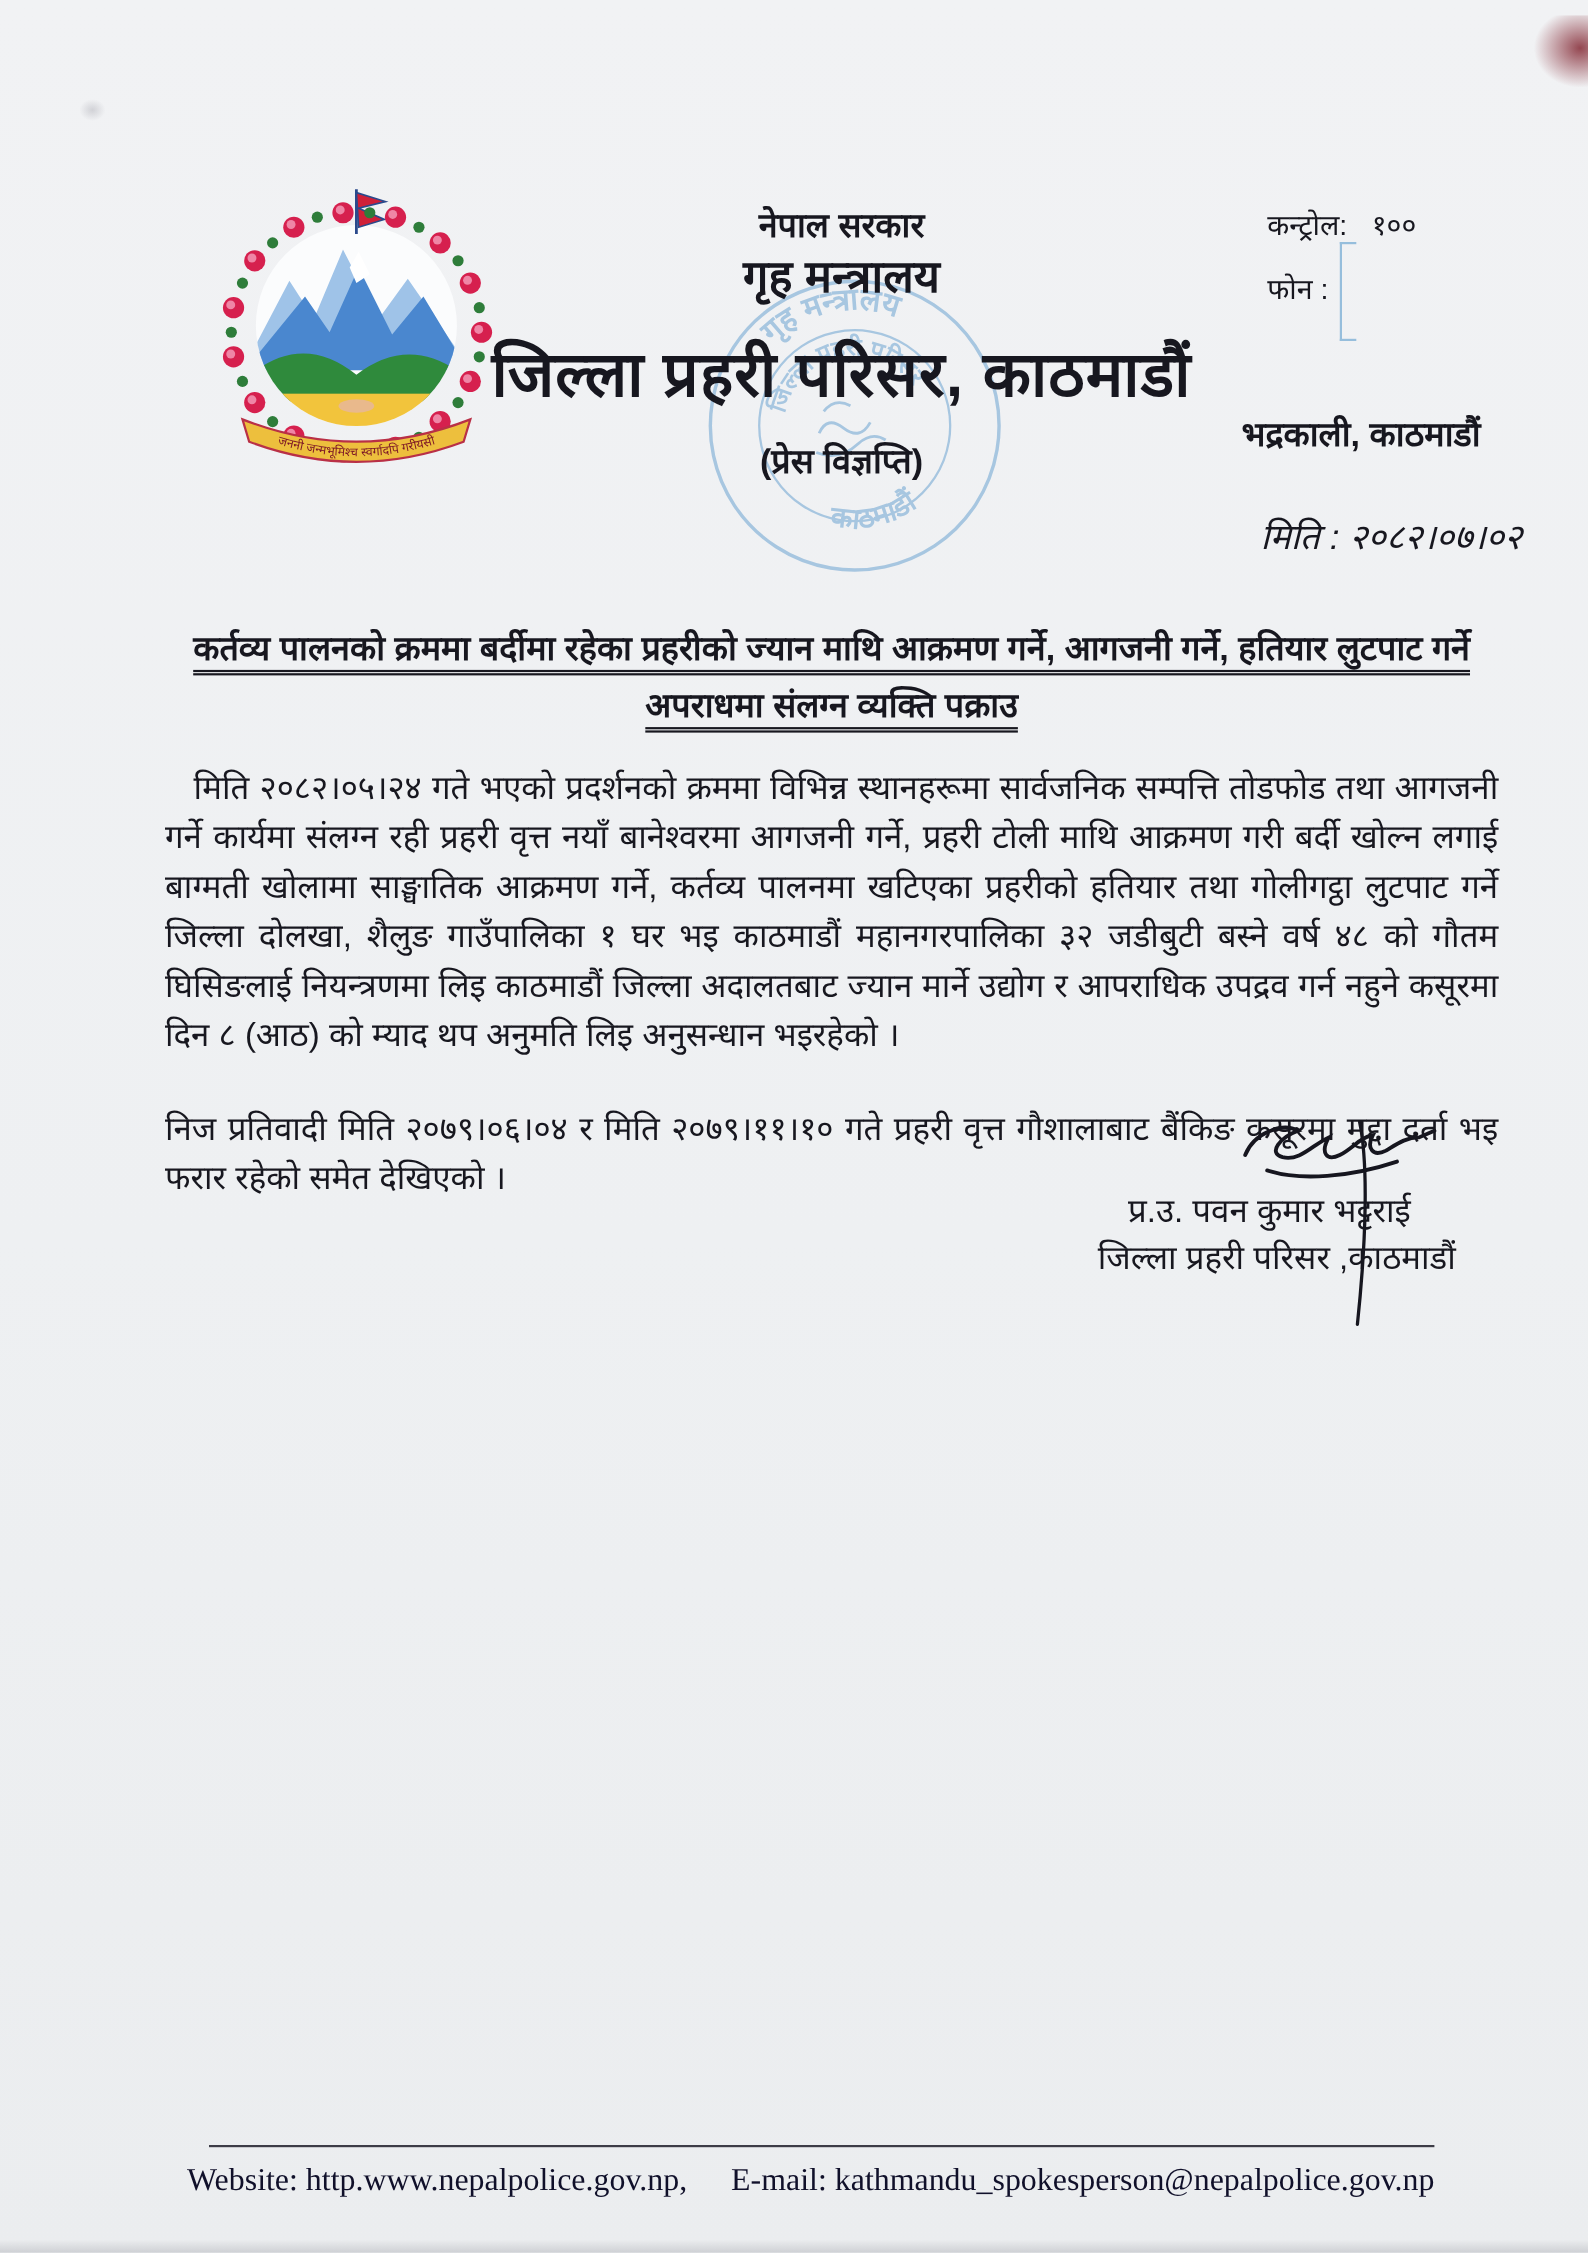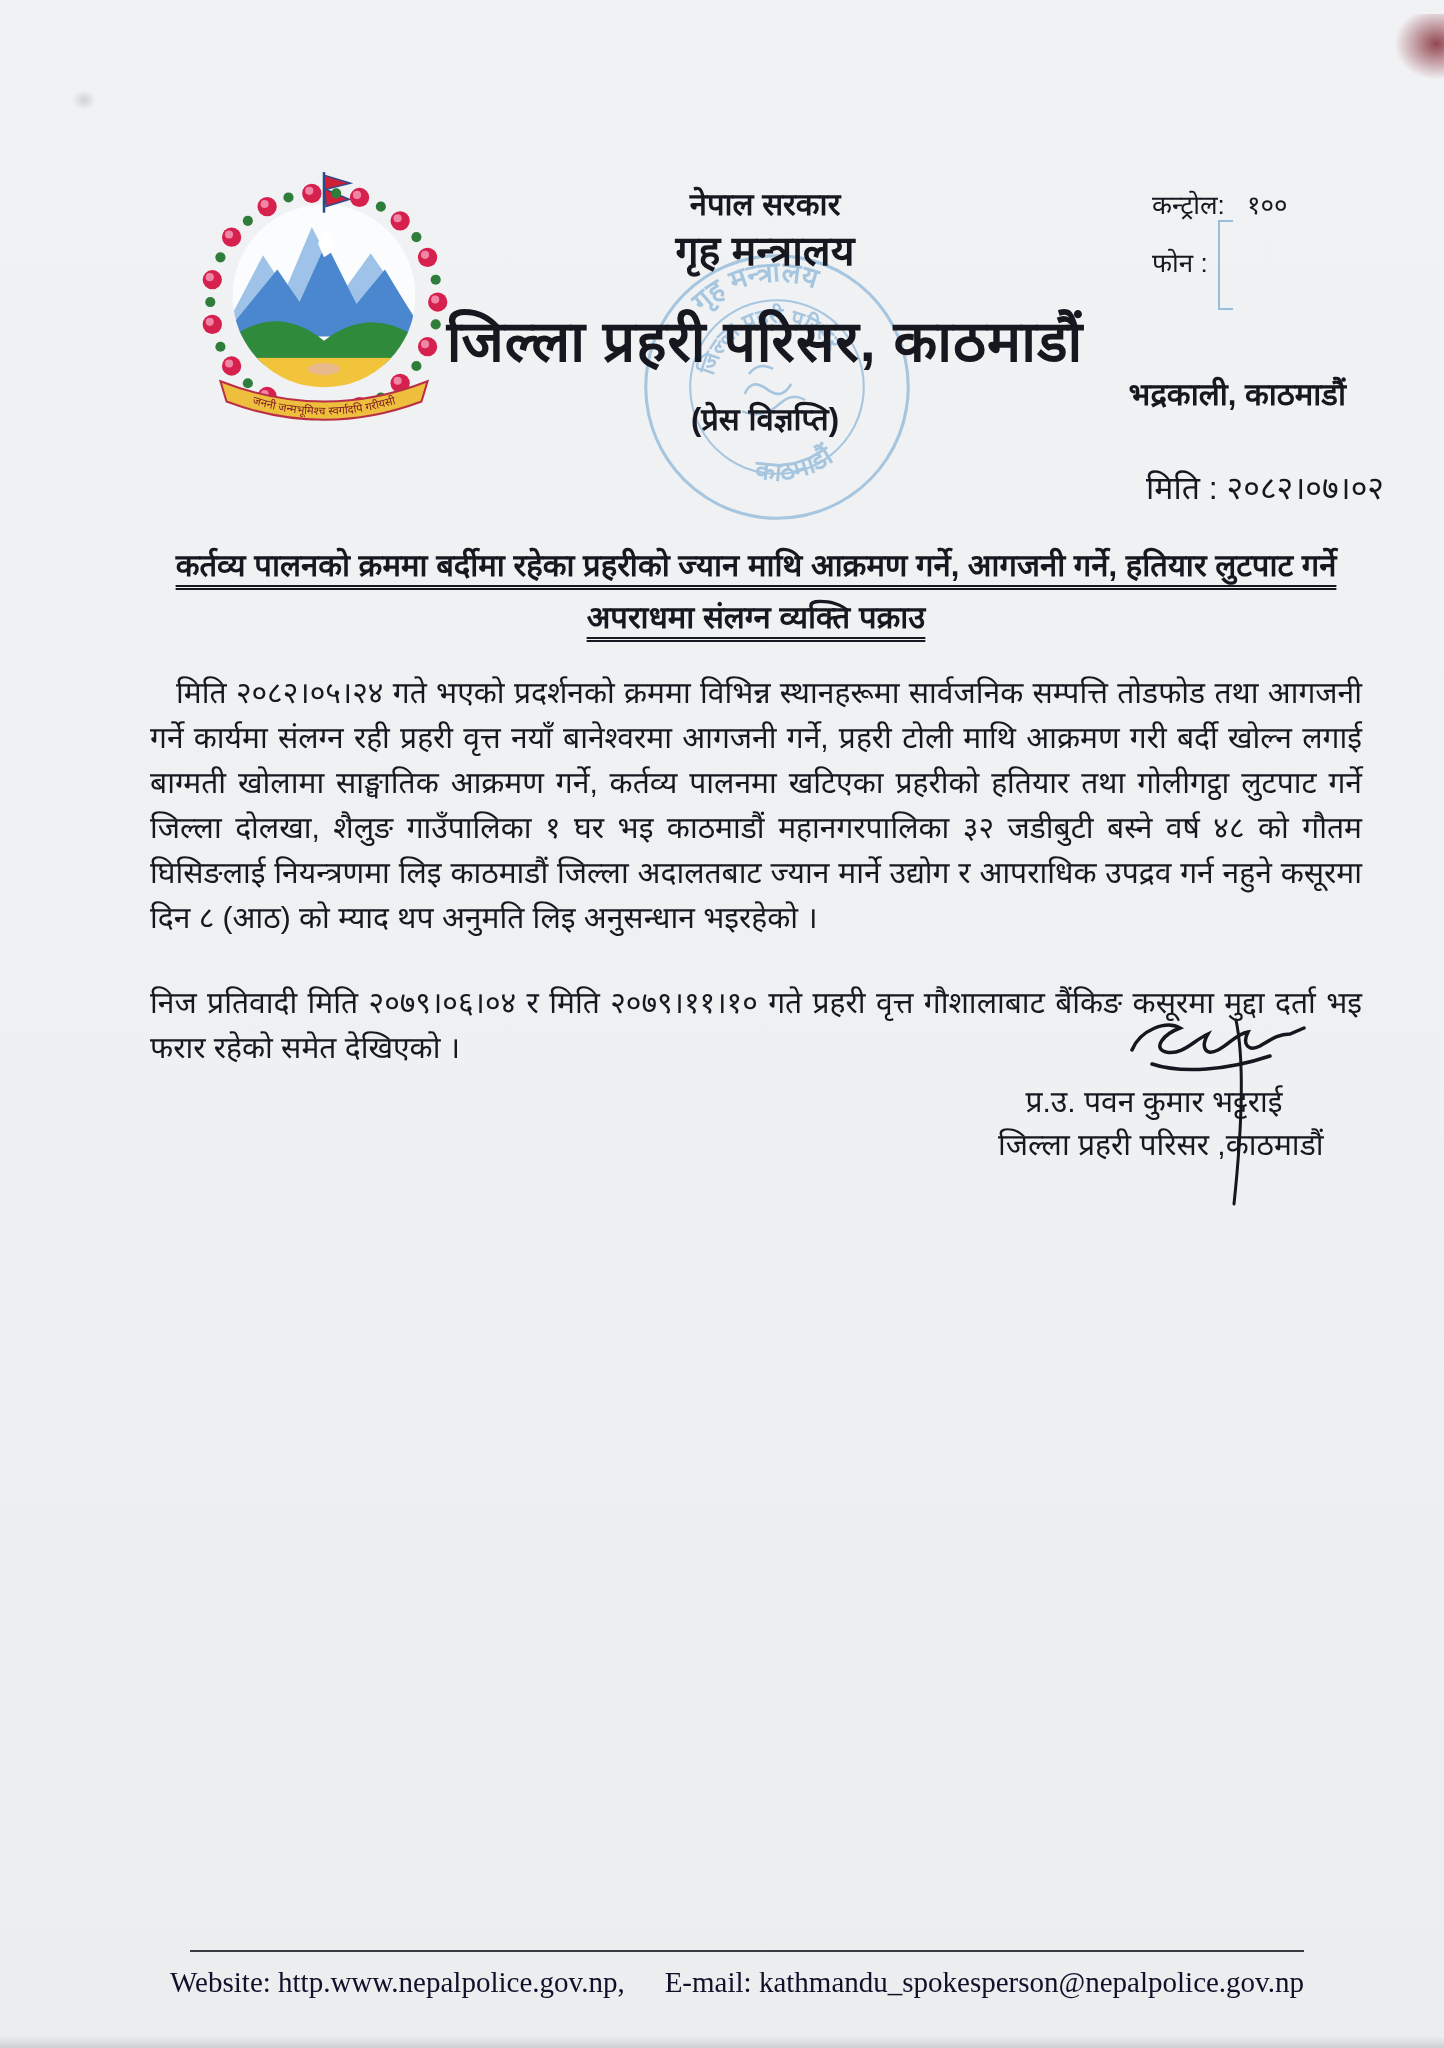--- a/index.html
+++ b/index.html
@@ -17,27 +17,28 @@
   .office-line{font-size:57px;font-weight:bold;line-height:62px;margin-top:36px;letter-spacing:1px;white-space:nowrap;}
   .press-line{font-size:31px;line-height:36px;margin-top:30px;font-weight:600;}
   .contact{position:absolute;z-index:3;font-size:26px;line-height:30px;}
   .lbl-control{left:1152px;top:190px;}
   .val-control{left:1247px;top:190px;}
   .lbl-phone{left:1152px;top:248px;}
   .phone-bracket{position:absolute;left:1218px;top:220px;width:13px;height:86px;z-index:3;
     border-left:2px solid #96bedc;border-top:2px solid #96bedc;border-bottom:2px solid #96bedc;}
   .phone-list{position:absolute;left:1243px;top:218px;z-index:3;font-size:26px;line-height:30px;white-space:nowrap;}
   .addr-line{position:absolute;right:98px;top:372px;z-index:3;font-size:31px;font-weight:bold;}
-  .date-line{position:absolute;right:60px;top:465px;z-index:3;font-size:32px;}
+  .date-line{position:absolute;right:60px;top:465px;z-index:3;font-size:32px;font-style:italic;}
   
   .content{position:absolute;left:150px;top:540px;width:1212px;z-index:3;}
   .headline{
     text-align:center;font-weight:bold;font-size:31px;line-height:52px;padding:0 14px;
     text-decoration:underline;text-decoration-style:double;text-decoration-thickness:2px;
     text-underline-offset:9px;
+    margin-top:24px;
   }
   .para{font-size:30px;line-height:45px;text-align:justify;}
   .para.first{margin-top:26px;text-indent:26px;}
   .para.second{margin-top:40px;}
   
   .sig-block{position:absolute;left:998px;top:1082px;width:312px;text-align:center;z-index:3;font-size:30px;}
   .sig-name{line-height:40px;white-space:nowrap;}
   .sig-title{font-weight:bold;line-height:42px;margin-top:4px;}
   .sig-mobile{line-height:46px;}
   .sig-office{line-height:46px;white-space:nowrap;}

